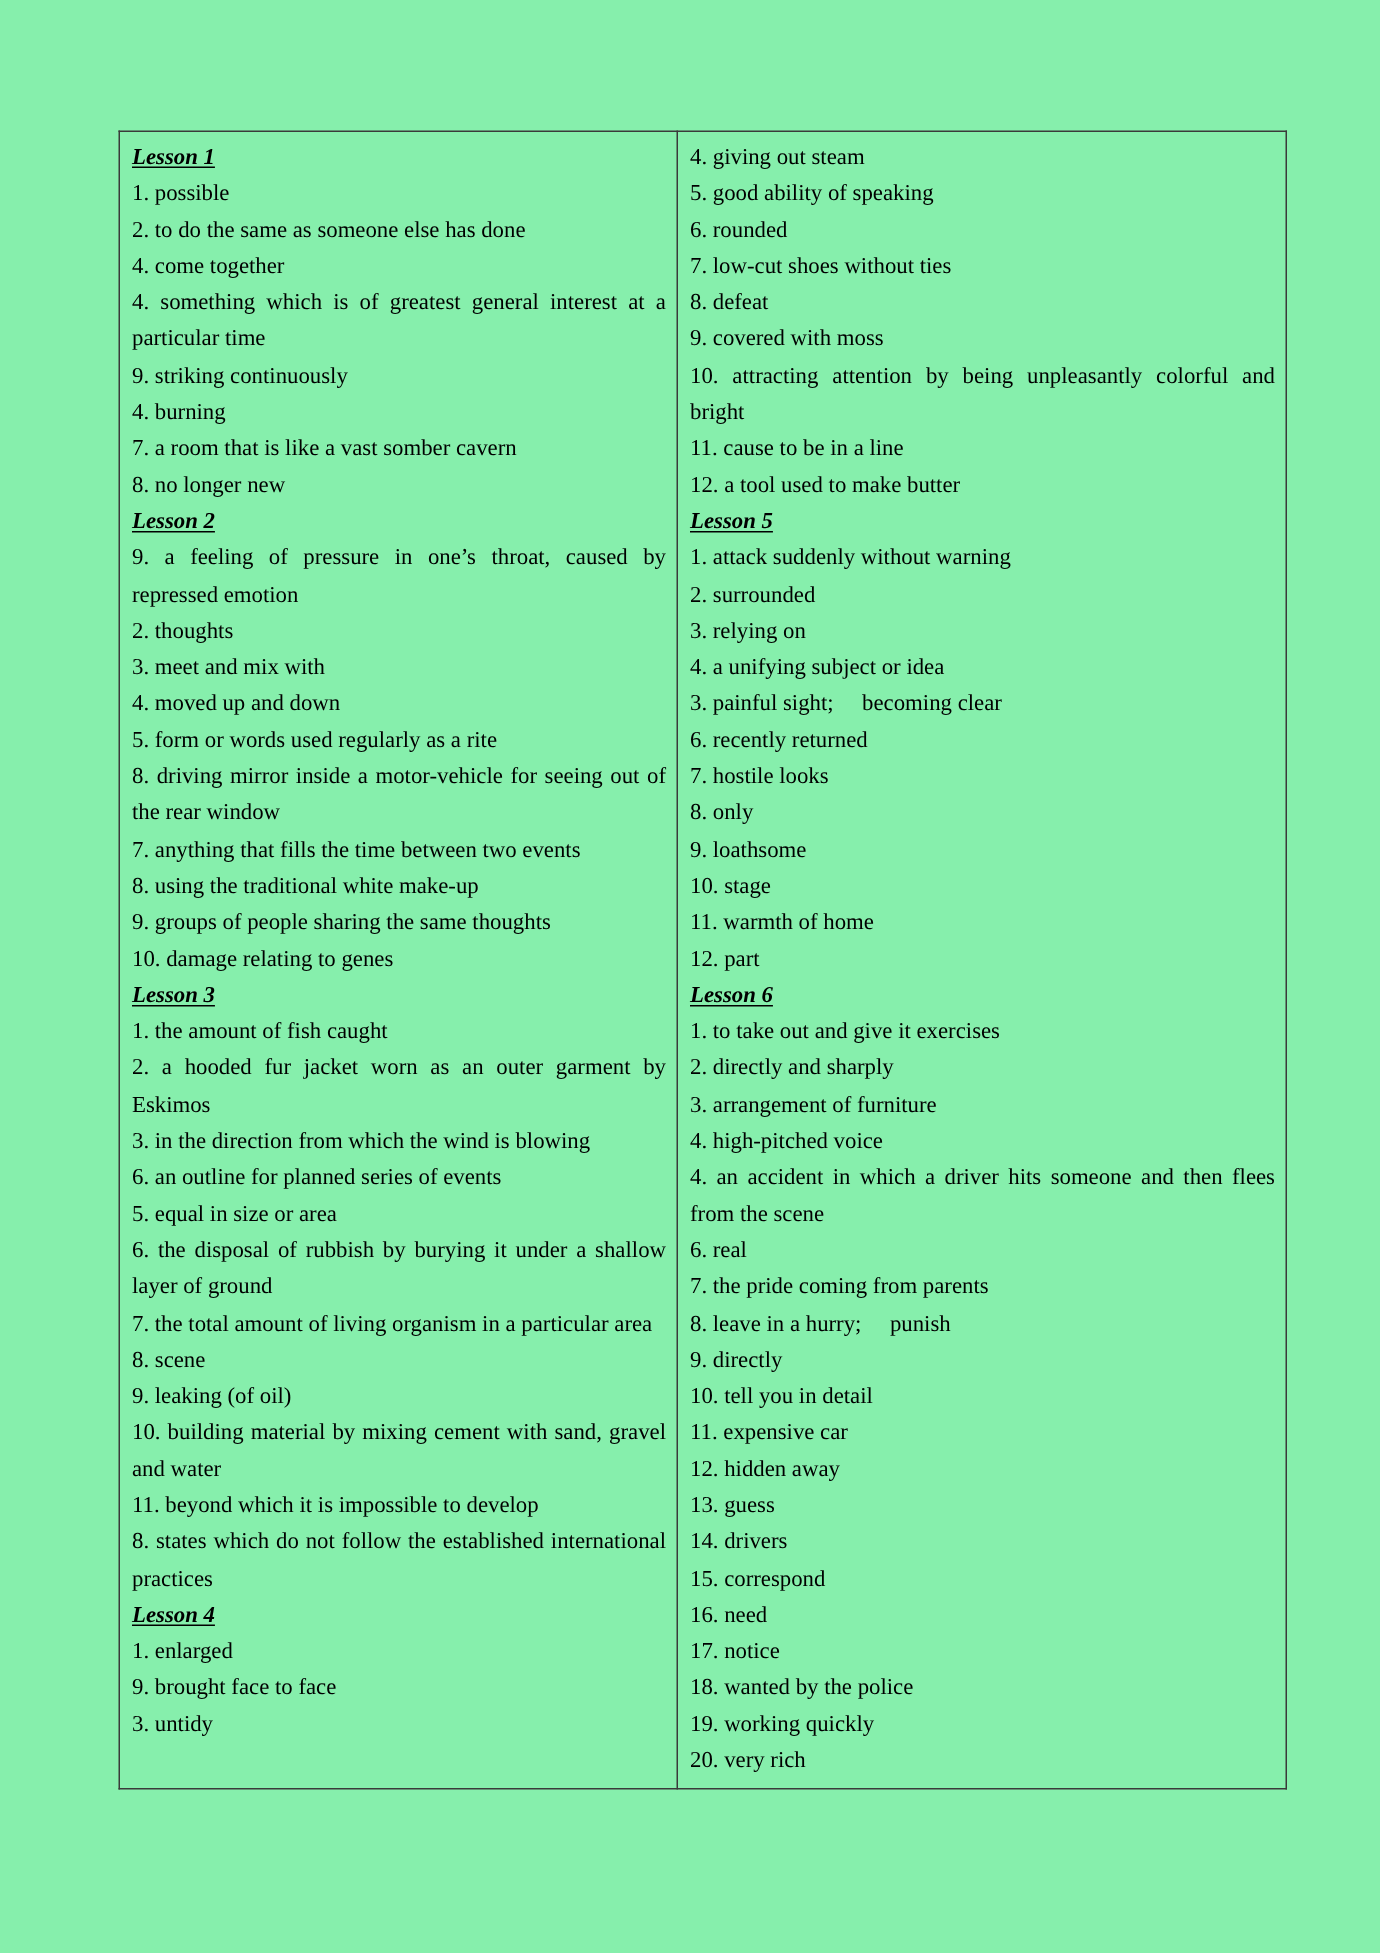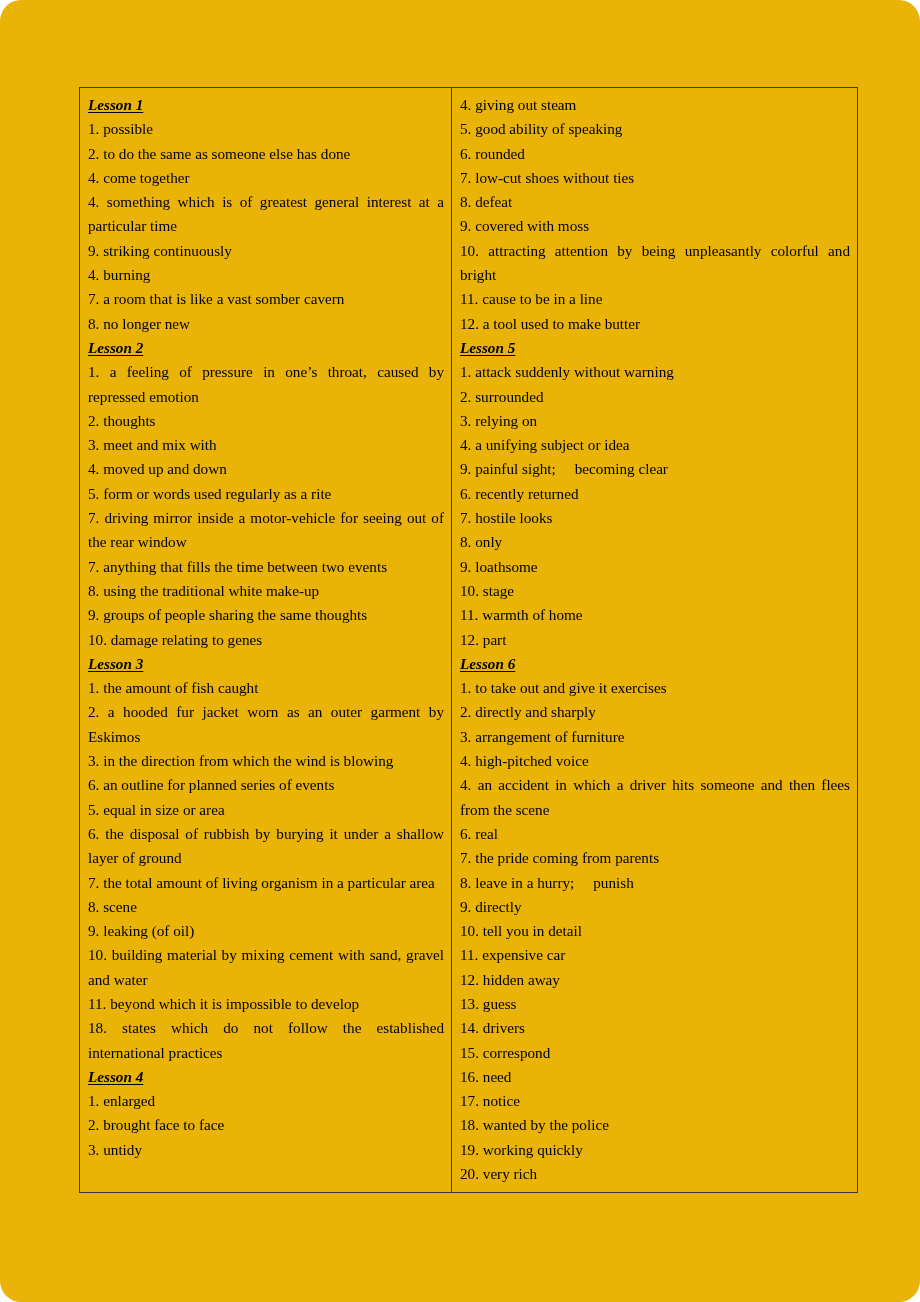--- a/index.html
+++ b/index.html
@@ -12,22 +12,21 @@
     height: 1302px;
     font-family: "Liberation Serif", "DejaVu Serif", serif;
     color: #000000;
     overflow: hidden;
   }
 
   .page {
     position: relative;
     width: 920px;
     height: 1302px;
-    background: #eab308;
-    border-radius: 21px;
+    background: #86efac;
   }
 
   
   .vocab-table {
     position: absolute;
     left: 79px;
     top: 87px;
     width: 746px;          
     border-collapse: collapse;
     table-layout: fixed;
@@ -90,66 +89,66 @@
               <p class="line head-row"><span class="lesson-head">Lesson 1</span></p>
               <p class="line">1. possible</p>
               <p class="line">2. to do the same as someone else has done</p>
               <p class="line">4. come together</p>
               <p class="line">4. something which is of greatest general interest at a particular time</p>
               <p class="line">9. striking continuously</p>
               <p class="line">4. burning</p>
               <p class="line">7. a room that is like a vast somber cavern</p>
               <p class="line">8. no longer new</p>
               <p class="line head-row"><span class="lesson-head">Lesson 2</span></p>
-              <p class="line">1. a feeling of pressure in one’s throat, caused by repressed emotion</p>
+              <p class="line">9. a feeling of pressure in one’s throat, caused by repressed emotion</p>
               <p class="line">2. thoughts</p>
               <p class="line">3. meet and mix with</p>
               <p class="line">4. moved up and down</p>
               <p class="line">5. form or words used regularly as a rite</p>
-              <p class="line">7. driving mirror inside a motor-vehicle for seeing out of the rear window</p>
+              <p class="line">8. driving mirror inside a motor-vehicle for seeing out of the rear window</p>
               <p class="line">7. anything that fills the time between two events</p>
               <p class="line">8. using the traditional white make-up</p>
               <p class="line">9. groups of people sharing the same thoughts</p>
               <p class="line">10. damage relating to genes</p>
               <p class="line head-row"><span class="lesson-head">Lesson 3</span></p>
               <p class="line">1. the amount of fish caught</p>
               <p class="line">2. a hooded fur jacket worn as an outer garment by Eskimos</p>
               <p class="line">3. in the direction from which the wind is blowing</p>
               <p class="line">6. an outline for planned series of events</p>
               <p class="line">5. equal in size or area</p>
               <p class="line">6. the disposal of rubbish by burying it under a shallow layer of ground</p>
               <p class="line">7. the total amount of living organism in a particular area</p>
               <p class="line">8. scene</p>
               <p class="line">9. leaking (of oil)</p>
               <p class="line">10. building material by mixing cement with sand, gravel and water</p>
               <p class="line">11. beyond which it is impossible to develop</p>
-              <p class="line">18. states which do not follow the established international practices</p>
+              <p class="line">8. states which do not follow the established international practices</p>
               <p class="line head-row"><span class="lesson-head">Lesson 4</span></p>
               <p class="line">1. enlarged</p>
-              <p class="line">2. brought face to face</p>
+              <p class="line">9. brought face to face</p>
               <p class="line">3. untidy</p>
             </div>
         </td>
         <td class="col-right">
           <div class="lines" id="right-column-lines">
               <p class="line">4. giving out steam</p>
               <p class="line">5. good ability of speaking</p>
               <p class="line">6. rounded</p>
               <p class="line">7. low-cut shoes without ties</p>
               <p class="line">8. defeat</p>
               <p class="line">9. covered with moss</p>
               <p class="line">10. attracting attention by being unpleasantly colorful and bright</p>
               <p class="line">11. cause to be in a line</p>
               <p class="line">12. a tool used to make butter</p>
               <p class="line head-row"><span class="lesson-head">Lesson 5</span></p>
               <p class="line">1. attack suddenly without warning</p>
               <p class="line">2. surrounded</p>
               <p class="line">3. relying on</p>
               <p class="line">4. a unifying subject or idea</p>
-              <p class="line">9. painful sight;     becoming clear</p>
+              <p class="line">3. painful sight;     becoming clear</p>
               <p class="line">6. recently returned</p>
               <p class="line">7. hostile looks</p>
               <p class="line">8. only</p>
               <p class="line">9. loathsome</p>
               <p class="line">10. stage</p>
               <p class="line">11. warmth of home</p>
               <p class="line">12. part</p>
               <p class="line head-row"><span class="lesson-head">Lesson 6</span></p>
               <p class="line">1. to take out and give it exercises</p>
               <p class="line">2. directly and sharply</p>

